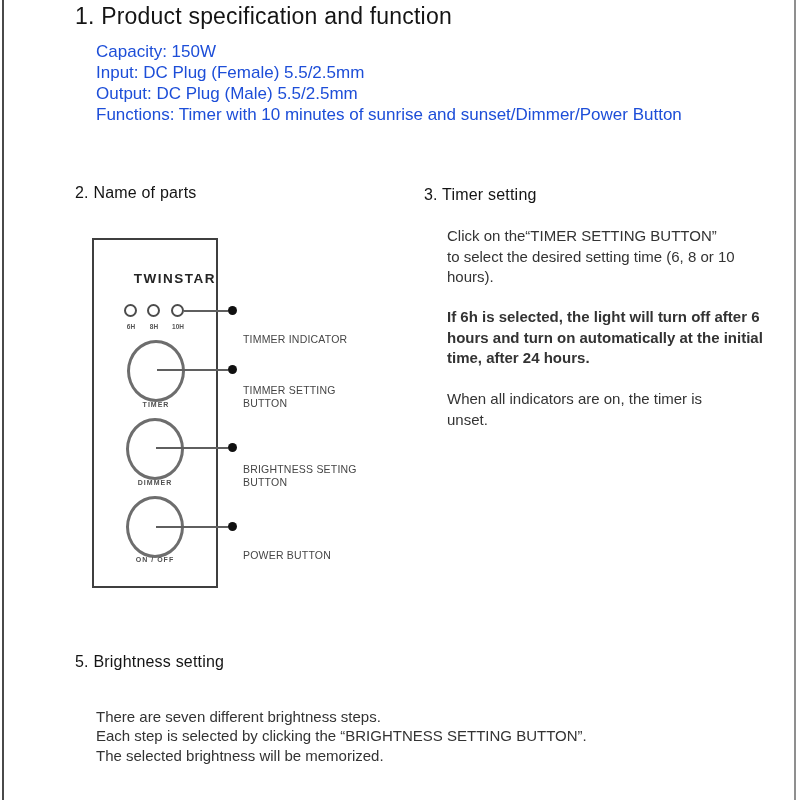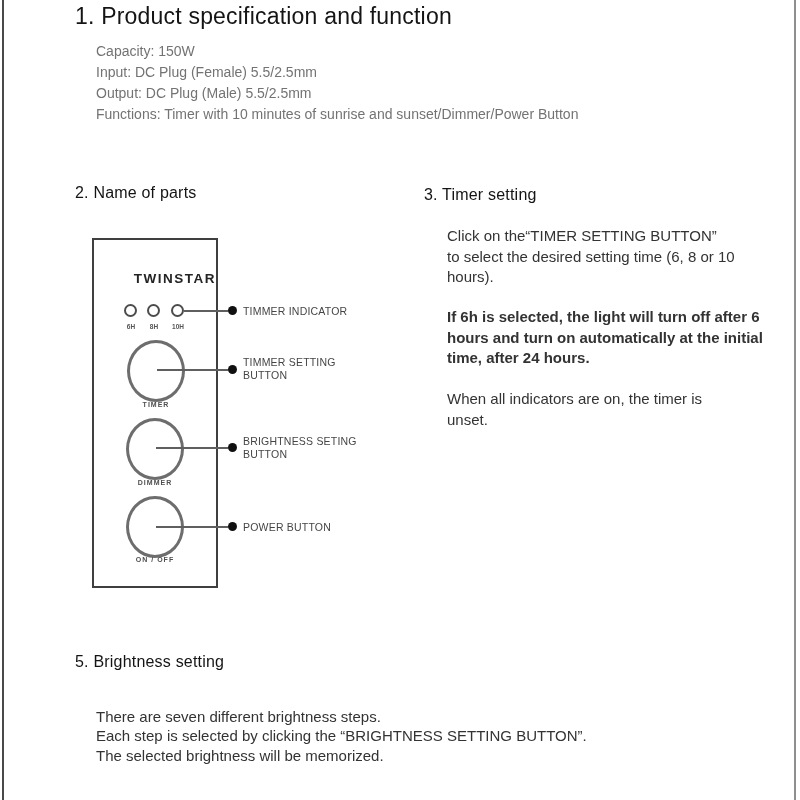--- a/index.html
+++ b/index.html
@@ -11,21 +11,21 @@
   .edge { position:absolute; top:0; height:800px; }
   .edge-left  { left:2px;  width:2px; background:#4a4a4a; }
   .edge-right { left:794px; width:2px; background:#8f8f8f; }
 
   .h { position:absolute; margin:0; font-weight:500; color:#141414; font-size:16px; letter-spacing:0.2px; }
   .s1-h { left:75px; top:3px;   font-size:23px; }
   .s2-h { left:75px; top:184px; }
   .s3-h { left:424px; top:186px; }
   .s4-h { left:75px; top:653px; }
 
-  .spec-list { position:absolute; left:96px; top:41px; font-size:14px; line-height:21px; color:#737373; }
+  .spec-list { position:absolute; left:96px; top:41px; font-size:17px; line-height:21px; color:#1d4ed8; }
   .para { position:absolute; left:447px; width:350px; font-size:15px; line-height:20.5px;
           color:#333; white-space:pre-line; margin:0; }
   .para-1 { top:226px; }
   .para-2 { top:307px;font-weight:bold; }
   .para-3 { top:389px; }
   .s4-lines { position:absolute; left:96px; top:694px; font-size:15px; line-height:19.3px; color:#333;margin-top:13px; }
 
   
   .panel { position:absolute; left:92px; top:238px; width:122px; height:346px;
            border:2px solid #3f3f3f; background:#fff; }
@@ -56,21 +56,21 @@
   .conn-2 { left:157px; top:369px; width:71px; }
   .conn-3 { left:156px; top:447px; width:72px; }
   .conn-4 { left:156px; top:526px; width:72px; }
   .dot { position:absolute; width:9px; height:9px; background:#101010; border-radius:50%; }
   .dot-1 { left:228px; top:306px; }
   .dot-2 { left:228px; top:365px; }
   .dot-3 { left:228px; top:443px; }
   .dot-4 { left:228px; top:522px; }
 
   .callout { position:absolute; left:243px; font-size:10.5px; color:#454545;
-             line-height:12.5px; letter-spacing:0.2px; white-space:pre-line; }
+             line-height:12.5px; letter-spacing:0.2px; white-space:pre-line;margin-top:28px; }
   .callout-1 { top:305px; }
   .callout-2 { top:356px; }
   .callout-3 { top:435px; }
   .callout-4 { top:521px; }
 </style>
 </head>
 <body>
 
 <div class="page">
   <div class="edge edge-left"></div>

